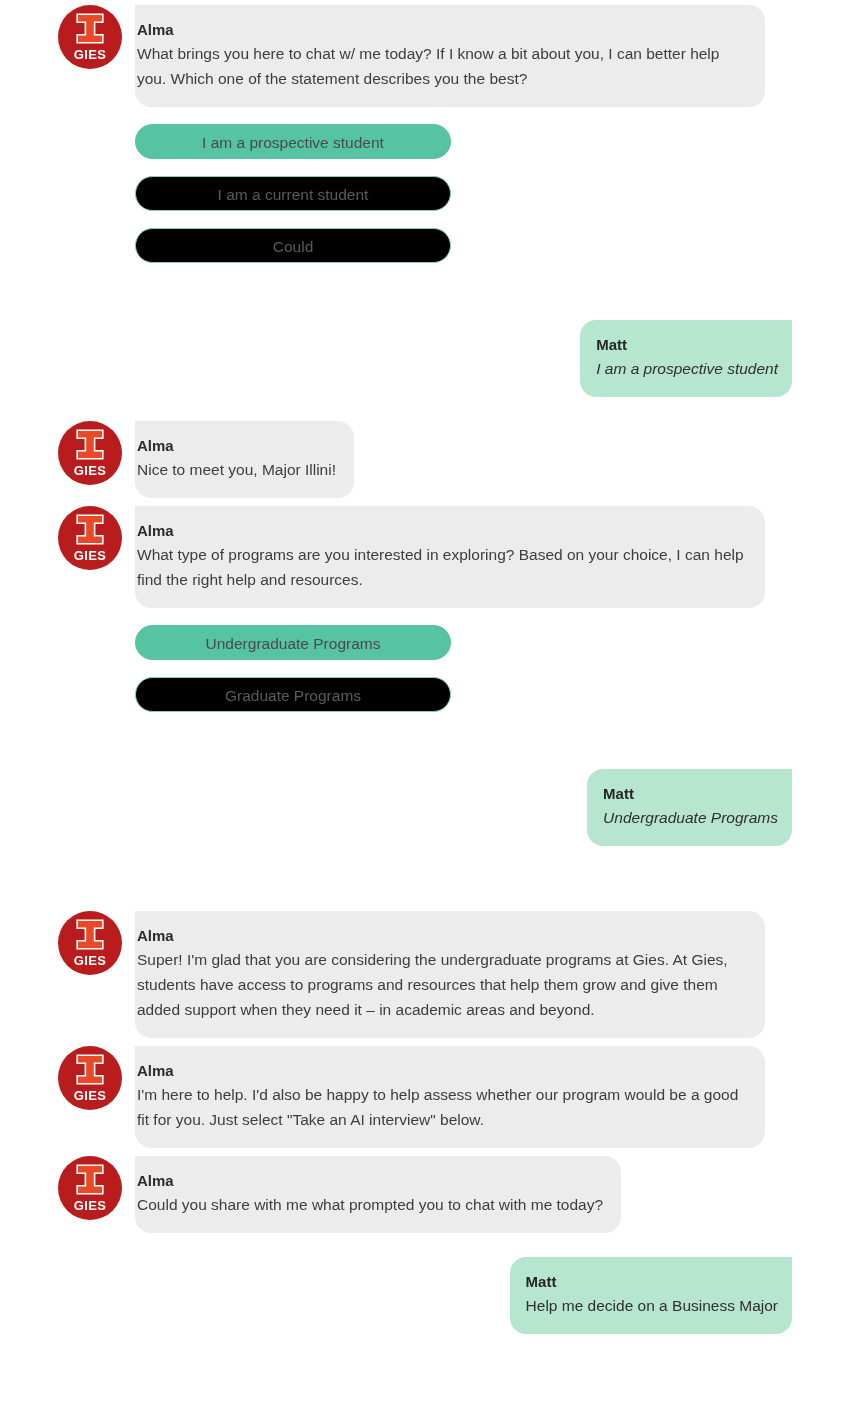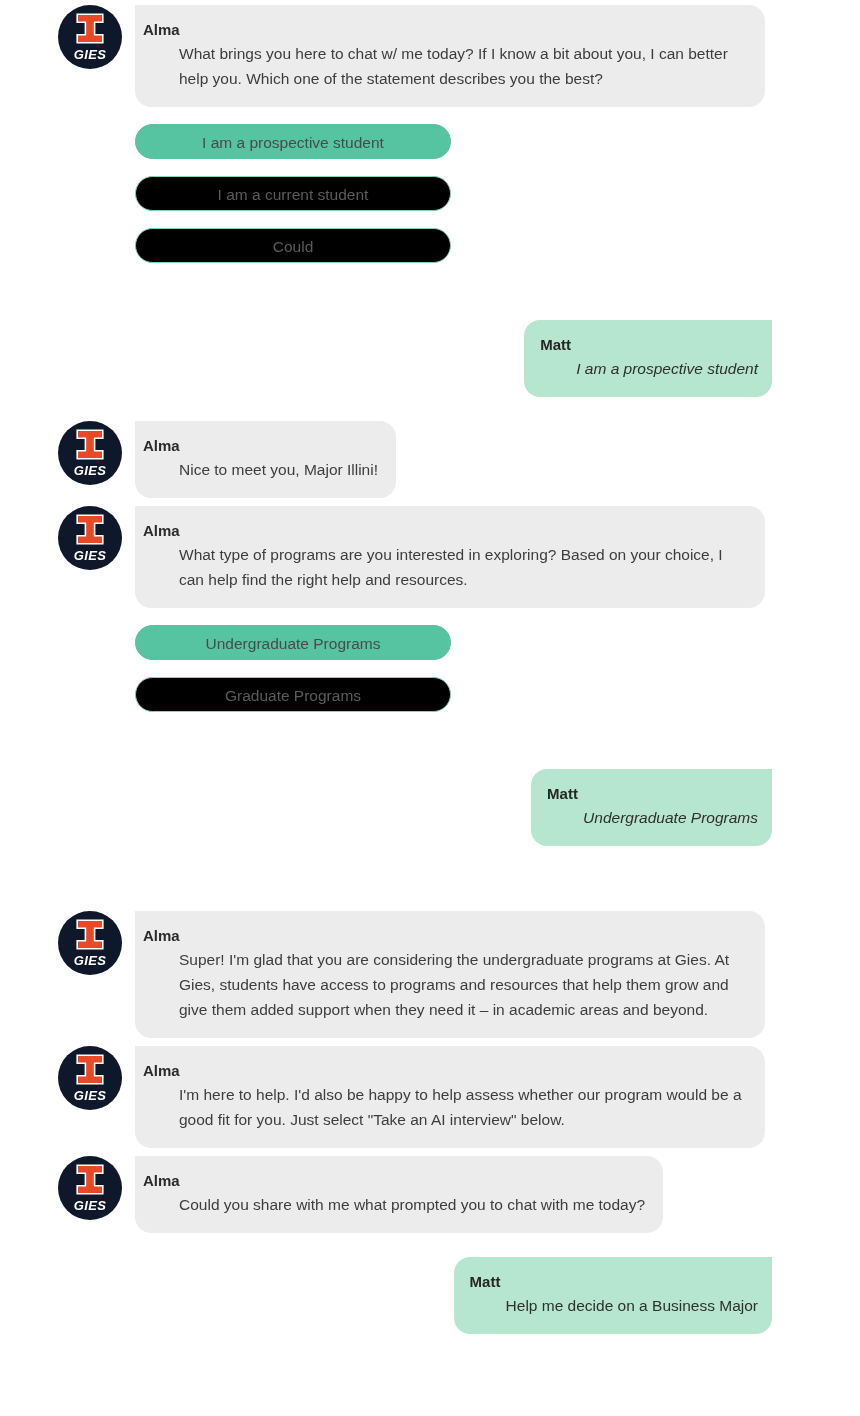--- a/index.html
+++ b/index.html
@@ -29,36 +29,35 @@
     align-items: flex-start;
     width: 100%;
     box-sizing: border-box;
   }
   .msg-row.bot {
     padding-left: 58px;
     padding-right: 90px;
     justify-content: flex-start;
   }
   .msg-row.user {
-    padding-right: 88px;
+    padding-right: 68px;
     justify-content: flex-end;
   }
 
   
   .avatar {
     width: 64px;
     height: 64px;
     min-width: 64px;
     border-radius: 50%;
-    background: #0f172a;
+    background: #b91c1c;
     position: relative;
     margin-right: 13px;
     overflow: hidden;
     flex: 0 0 64px;
-    font-style: italic;
   }
   .avatar .block-i {
     position: absolute;
     left: 0;
     right: 0;
     top: 8px;
     margin: auto;
     width: 30px;
     height: 31px;
   }
@@ -72,37 +71,36 @@
     font-size: 13px;
     font-weight: 700;
     letter-spacing: 0.4px;
     font-family: "Liberation Sans", sans-serif;
     line-height: 1;
   }
 
   
   .bubble {
     box-sizing: border-box;
-    padding: 14px 18px 16px 8px;
+    padding: 14px 18px 16px 2px;
     font-size: 15.5px;
     line-height: 25px;
   }
   .bubble .sender {
     font-weight: 700;
     font-size: 15px;
     line-height: 21px;
     color: #2b2b2b;
     margin-bottom: 1px;
     display: block;
   }
   .bubble .text {
     display: block;
     color: #3f3f3f;
     white-space: pre-wrap;
-    margin-left: 36px;
   }
 
   .bubble.bot {
     background: #ececec;
     border-radius: 0 16px 16px 16px;
     max-width: 630px;
   }
   .bubble.bot .text { color: #3d3d3d; }
 
   .bubble.user {

